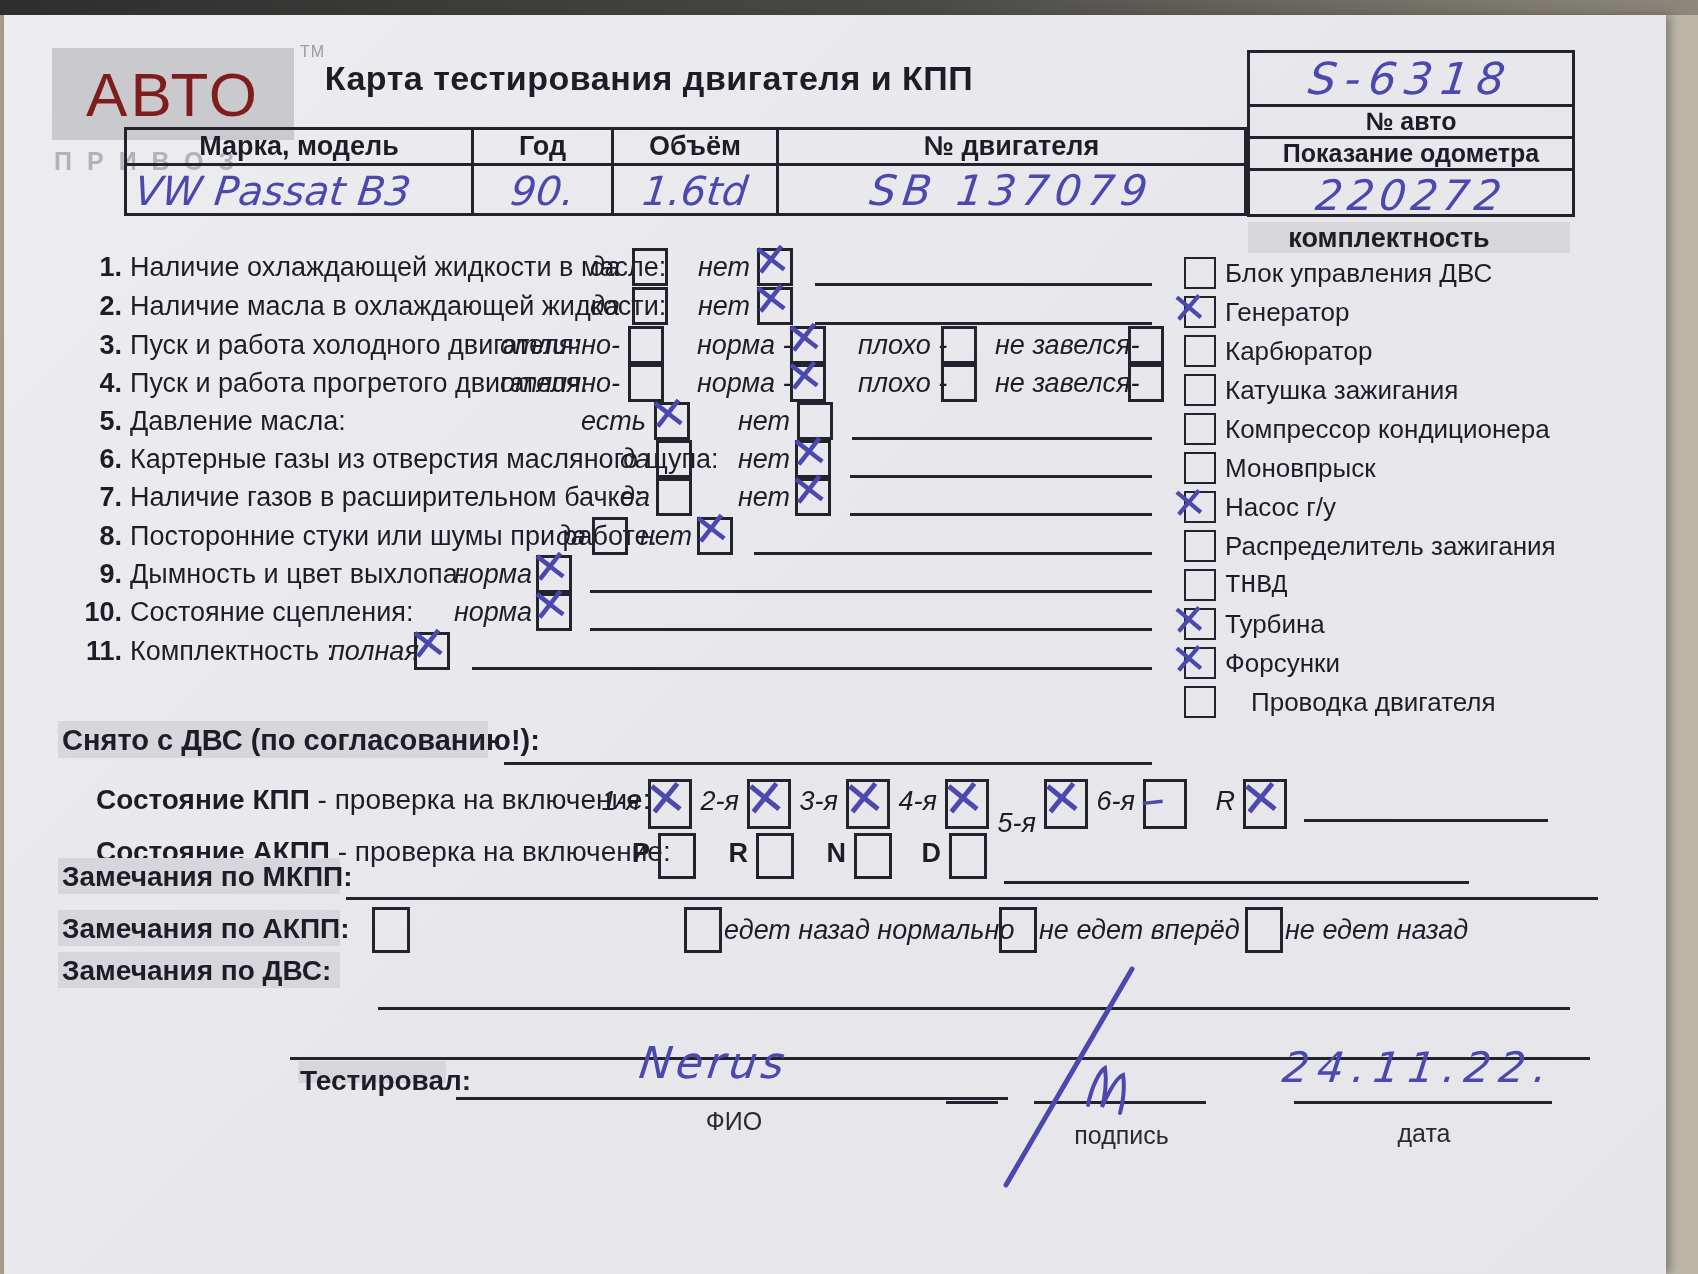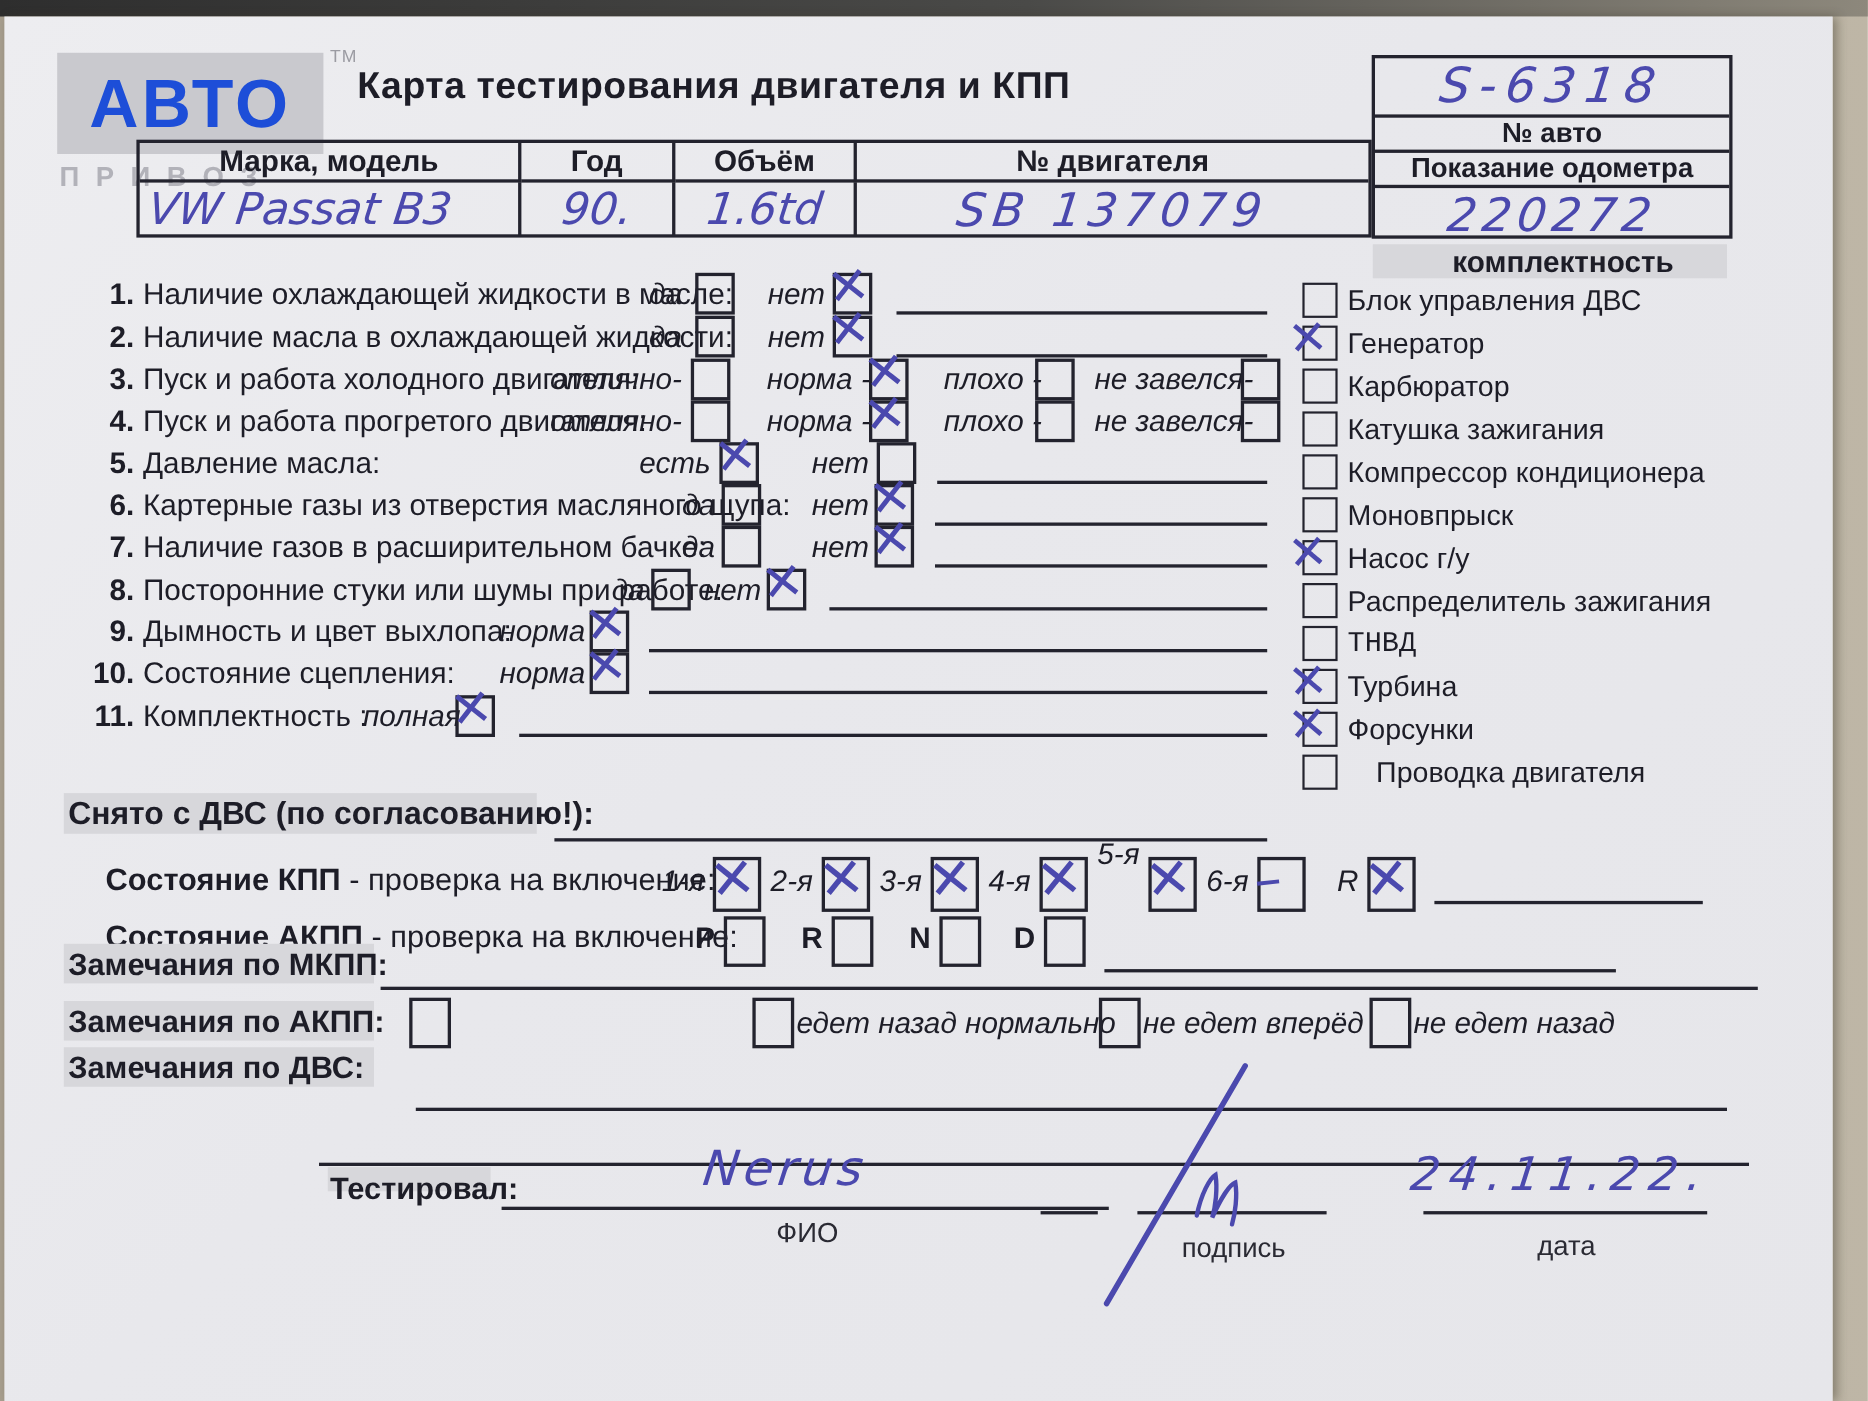--- a/index.html
+++ b/index.html
@@ -10,21 +10,21 @@
   }
   .abs{position:absolute;}
   .top-strip{left:0;top:0;width:1698px;height:15px;
     background:linear-gradient(90deg,#2e2e2e,#4a4a48 55%,#8d887c);}
   .paper{left:4px;top:15px;width:1662px;height:1259px;
     background:linear-gradient(135deg,#ededf0 0%,#e8e8ec 45%,#e6e6ea 100%);
     box-shadow:4px 0 9px rgba(60,55,40,.45);}
   
   .logo-box{left:48px;top:33px;width:242px;height:92px;background:#c9c9ce;
     display:flex;align-items:center;justify-content:center;}
-  .logo-txt{color:#1d4ed8;font-weight:bold;font-size:62px;letter-spacing:3px;}
+  .logo-txt{color:#7f1d1d;font-weight:normal;font-size:62px;letter-spacing:3px;}
   .logo-tm{left:296px;top:28px;font-size:16px;color:#9b9ba2;letter-spacing:1px;}
   .logo-sub{left:50px;top:132px;width:250px;font-size:25px;color:#b2b2b9;
     letter-spacing:15px;font-weight:bold;}
   .title{left:290px;top:44px;width:710px;text-align:center;font-size:34px;
     font-weight:bold;letter-spacing:.5px;}
   
   .vtable{left:120px;top:112px;width:1123px;height:89px;border:3px solid #23232e;
     box-sizing:border-box;display:grid;grid-template-columns:347px 140px 165px 1fr;
     grid-template-rows:36px 1fr;}
   .vtable .hcell{border-right:3px solid #23232e;border-bottom:3px solid #23232e;
@@ -234,21 +234,21 @@
 
   <span class="abs num" style="left:78px;top:621px;width:40px;">11.</span>
   <span class="abs rtext" style="left:126px;top:621px;">Комплектность :</span>
   <span class="abs opt" style="left:326px;top:621px;width:78px;">полная</span>
   <span class="cb" style="left:410px;top:617px;">
       <span class="mark">✕</span>
     </span>
   <div class="ln" style="left:468px;top:652px;width:680px;"></div>
 
   <div class="abs hl" style="left:1244px;top:207px;width:322px;height:31px;"></div>
-  <div class="abs b" style="left:1256px;top:208px;width:322px;text-align:center;font-size:27px;">комплектность</div>
+  <div class="abs b" style="left:1224px;top:208px;width:322px;text-align:center;font-size:27px;">комплектность</div>
 
   <span class="cbs" style="left:1180px;top:242px;">
       <span class="mark"></span>
     </span>
   <span class="abs complabel" style="left:1221px;top:243px;">Блок управления ДВС</span>
   <span class="cbs" style="left:1180px;top:281px;">
       <span class="mark">✕</span>
     </span>
   <span class="abs complabel" style="left:1221px;top:282px;">Генератор</span>
   <span class="cbs" style="left:1180px;top:320px;">
@@ -306,21 +306,21 @@
       <span class="mark">✕</span>
     </span>
   <span class="abs opt" style="left:754px;top:771px;width:80px;">3-я</span>
   <span class="cbg" style="left:842px;top:764px;">
       <span class="mark">✕</span>
     </span>
   <span class="abs opt" style="left:853px;top:771px;width:80px;">4-я</span>
   <span class="cbg" style="left:941px;top:764px;">
       <span class="mark">✕</span>
     </span>
-  <span class="abs opt" style="left:952px;top:746px;width:80px;font-style:italic;">5-я</span>
+  <span class="abs opt" style="left:952px;top:793px;width:80px;font-style:italic;">5-я</span>
   <span class="cbg" style="left:1040px;top:764px;">
       <span class="mark">✕</span>
     </span>
   <span class="abs opt" style="left:1051px;top:771px;width:80px;">6-я</span>
   <span class="cbg" style="left:1139px;top:764px;">
       <span class="mark dash">–</span>
     </span>
   <span class="abs opt" style="left:1151px;top:771px;width:80px;">R</span>
   <span class="cbg" style="left:1239px;top:764px;">
       <span class="mark">✕</span>

